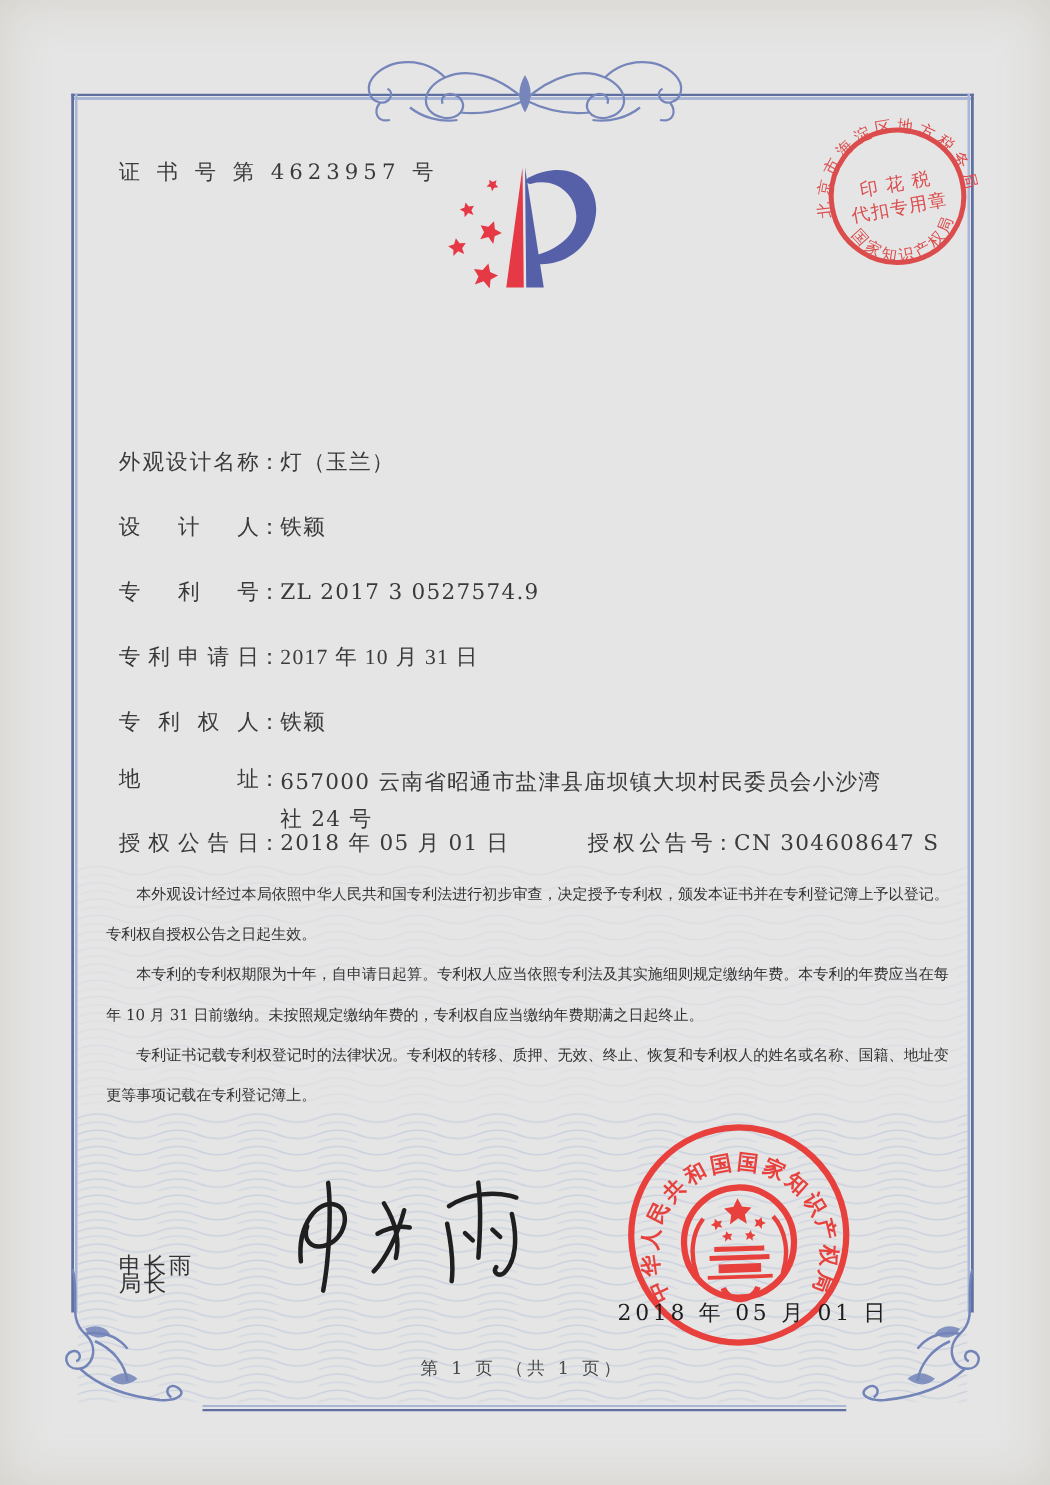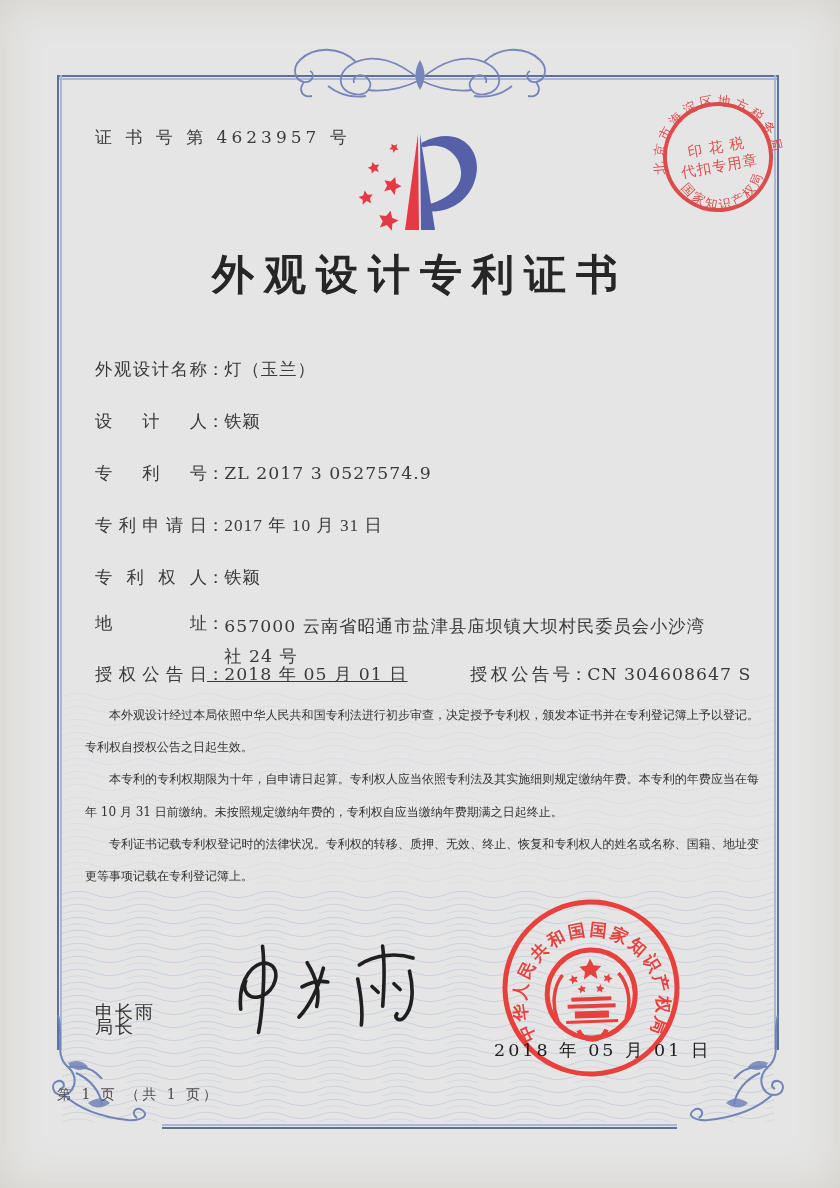--- a/index.html
+++ b/index.html
@@ -25,21 +25,21 @@
   .fvalue{letter-spacing:1px;}
   .addr-row{left:95px;top:611px;font-size:17.3px;color:#3a3a3a;z-index:3;display:flex;}
   .addr-val{width:482px;line-height:30px;letter-spacing:1px;}
   .grant2{left:470px;top:662px;}
   .paras{left:85px;top:699px;width:674px;font-size:12px;line-height:32.2px;
     text-align:justify;color:#333;z-index:3;}
   .paras p{margin:0;text-indent:2em;}
   .signer-role{left:95px;top:1015px;font-size:18px;letter-spacing:2px;z-index:4;}
   .signer-name{left:95px;top:1000px;font-size:18px;letter-spacing:2px;z-index:4;}
   .seal-date{left:494px;top:1038px;font-size:17.5px;letter-spacing:3px;color:#1d1d1d;z-index:6;}
-  .footer{left:57px;top:1086px;width:722px;text-align:left;font-size:14px;
+  .footer{left:57px;top:1086px;width:722px;text-align:center;font-size:14px;
     letter-spacing:3px;color:#4a4a4a;z-index:4;}
   svg text{font-family:"DejaVu Serif","Liberation Serif",serif;}
   .waves{z-index:1;}
 </style>
 </head>
 <body>
 
 <div class="page">
 
   <svg class="abs waves" style="left:0;top:0;width:0;height:0;" aria-hidden="true">
@@ -126,21 +126,20 @@
         <textPath href="#tsTop" startOffset="50%" text-anchor="middle">北京市海淀区地方税务局</textPath>
       </text>
       <text font-size="12.5" letter-spacing="2.5">
         <textPath href="#tsBot" startOffset="50%" text-anchor="middle">国家知识产权局</textPath>
       </text>
       <text x="70" y="60" text-anchor="middle" font-size="14.5" letter-spacing="1">印 花 税</text>
       <text x="70" y="79" text-anchor="middle" font-size="14.5" letter-spacing="1">代扣专用章</text>
     </g>
   </svg>
 
-  <div class="abs title">外观设计专利证书</div>
 
   <div class="abs field-row" style="top:357px;">
     <span class="flabel">外观设计名称</span><span>：</span><span class="fvalue">灯（玉兰）</span>
   </div>
   <div class="abs field-row" style="top:409px;">
     <span class="flabel">设计人</span><span>：</span><span class="fvalue">铁颖</span>
   </div>
   <div class="abs field-row" style="top:461px;">
     <span class="flabel">专利号</span><span>：</span><span class="fvalue">ZL 2017 3 0527574.9</span>
   </div>
@@ -148,21 +147,21 @@
     <span class="flabel">专利申请日</span><span>：</span><span class="fvalue">2017 年 10 月 31 日</span>
   </div>
   <div class="abs field-row" style="top:565px;">
     <span class="flabel">专利权人</span><span>：</span><span class="fvalue">铁颖</span>
   </div>
   <div class="abs addr-row">
     <span class="flabel">地址</span>
       <span>：</span>
       <span class="addr-val">657000 云南省昭通市盐津县庙坝镇大坝村民委员会小沙湾社 24 号</span>
   </div>
-  <div class="abs field-row" style="top:662px;text-decoration:underline;">
+  <div class="abs field-row" style="top:662px;">
     <span class="flabel">授权公告日</span><span>：</span><span class="fvalue">2018 年 05 月 01 日</span>
   </div>
   <div class="abs field-row grant2">
     <span class="flabel" style="width:100px;">授权公告号</span><span>：</span><span class="fvalue">CN 304608647 S</span>
   </div>
 
   <div class="abs paras">
     <p>本外观设计经过本局依照中华人民共和国专利法进行初步审查，决定授予专利权，颁发本证书并在专利登记簿上予以登记。专利权自授权公告之日起生效。</p>
     <p>本专利的专利权期限为十年，自申请日起算。专利权人应当依照专利法及其实施细则规定缴纳年费。本专利的年费应当在每年 10 月 31 日前缴纳。未按照规定缴纳年费的，专利权自应当缴纳年费期满之日起终止。</p>
     <p>专利证书记载专利权登记时的法律状况。专利权的转移、质押、无效、终止、恢复和专利权人的姓名或名称、国籍、地址变更等事项记载在专利登记簿上。</p>

